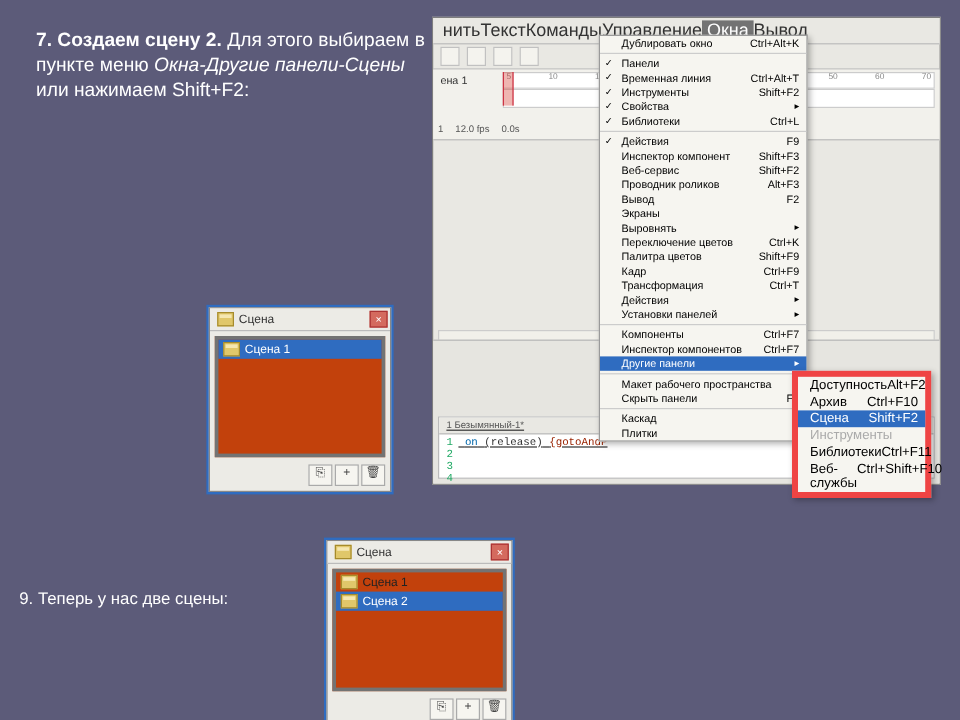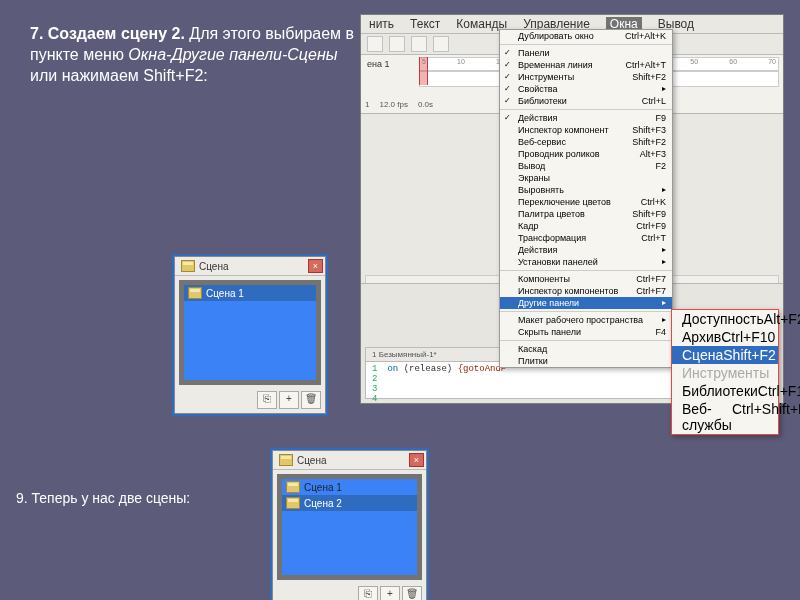--- a/index.html
+++ b/index.html
@@ -68,23 +68,23 @@
     width: 13px;
     height: 12px;
     background: #d46a5e;
     border: 1px solid #a33;
     color: #fff;
     font-size: 9px;
     line-height: 12px;
     text-align: center;
   }
   .panel-body {
-    background: #3b82f6;
+    background: #c2410c;
     margin: 4px;
-    border: 5px solid #737373;
+    border: 3px solid #737373;
     min-height: 80px;
     text-align: center;
   }
   .panel-footer {
     display: flex;
     justify-content: flex-end;
     gap: 2px;
     padding: 2px 4px 4px;
   }
   .mini-btn {
@@ -141,25 +141,25 @@
     top: 14px;
     width: 422px;
     height: 388px;
     background: #e9e8e3;
     border: 1px solid #7e7e7e;
     font-size: 9px;
     color: #000;
   }
   .menubar {
     display: flex;
-    gap: 16px;
+    gap: 0;
     padding: 2px 8px;
     background: #e9e8e3;
     border-bottom: 1px solid #bbb;
-    font-size: 12px;
+    font-size: 15px;
   }
   .menubar .mi { color: #333; }
   .menubar .mi.active { background: #737373; color: #fff; padding: 0 4px; }
   .toolbar {
     display: flex;
     gap: 6px;
     padding: 2px 6px;
     border-bottom: 1px solid #bbb;
   }
   .toolbar .tb {
@@ -261,27 +261,27 @@
     color: #fff;
     gap: 32px;
   }
   .dropdown .row .arrow {
     font-size: 8px;
   }
 
   
   .submenu {
     position: absolute;
-    left: 310px;
+    left: 299px;
     top: 294px;
     width: 106px;
     background: #f6f5f0;
-    border: 1px solid #ef4444;
+    border: 5px solid #ef4444;
     box-shadow: 2px 2px 5px rgba(0,0,0,0.3);
-    font-size: 14px;
+    font-size: 11px;
   }
   .submenu .row {
     display: flex;
     justify-content: space-between;
     padding: 1px 6px 1px 10px;
   }
   .submenu .row.highlighted {
     background: #2f6cc0;
     color: #fff;
   }
@@ -310,20 +310,21 @@
     position: absolute;
     left: 4px;
     right: 4px;
     bottom: 4px;
     height: 50px;
     background: #fff;
     border: 1px solid #bbb;
     font-family: "Courier New", monospace;
     font-size: 9px;
     color: #333;
+    text-decoration: underline;
   }
   .actions-panel .tab-strip {
     background: #e9e8e3;
     border-bottom: 1px solid #bbb;
     font-family: Arial,sans-serif;
     font-size: 8px;
     padding: 2px 6px;
     color: #555;
   }
   .actions-panel .code {

